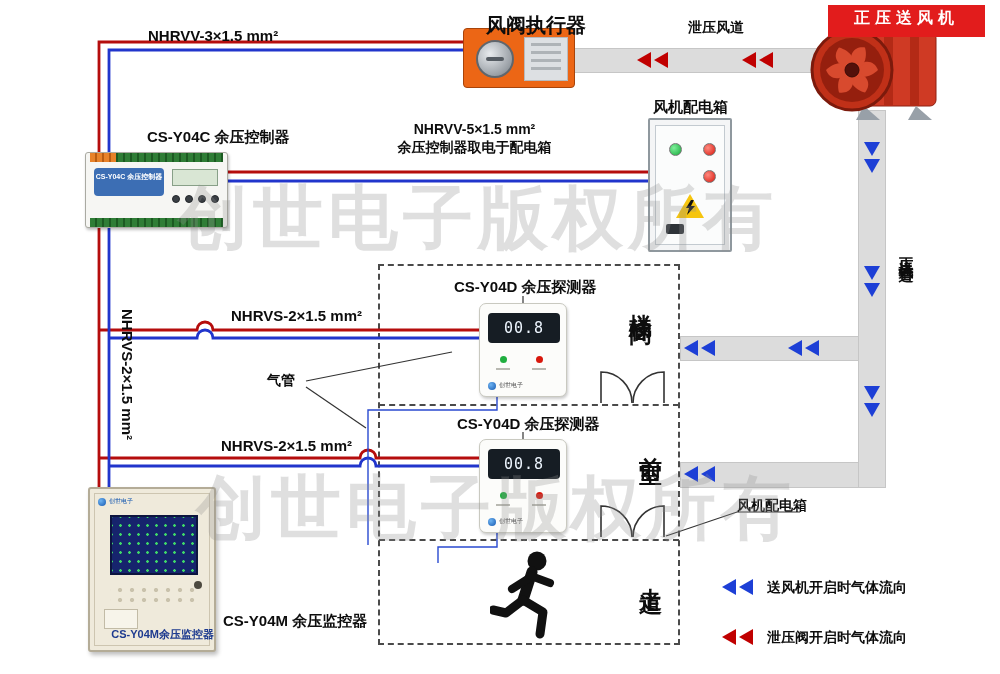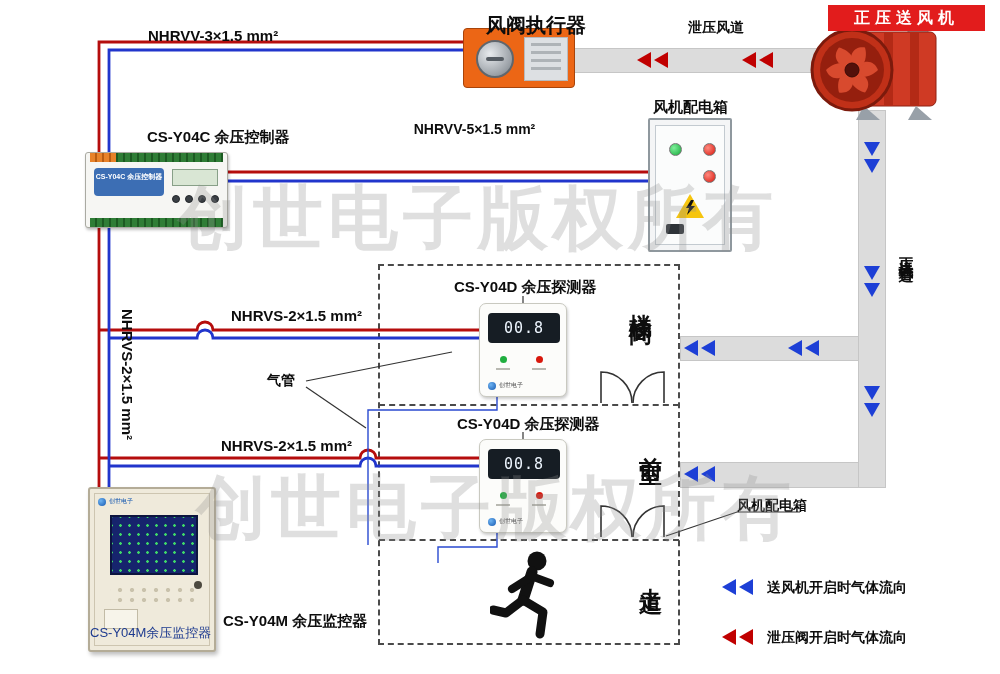--- a/index.html
+++ b/index.html
@@ -63,24 +63,24 @@
 
   
   .monitor { width:128px; height:165px; background:#efeadb; border:2px solid #b4ac97; border-radius:3px; box-shadow:2px 3px 4px rgba(0,0,0,.25); }
   .mon-frame { position:absolute; inset:4px; border:1px solid #cdc5b0; }
   .mon-screen { position:absolute; left:20px; top:26px; width:88px; height:60px; background:#16246d; border:2px solid #0c143f;
                 background-image:radial-gradient(#3fd968 1px, transparent 1.6px); background-size:9px 9px; background-position:4px 4px; }
   .mon-keys { position:absolute; left:20px; top:94px; width:88px; height:20px;
               background-image:radial-gradient(#c9c2ac 2px, transparent 2.6px); background-size:12px 10px; background-position:4px 2px; }
   .mon-plate { position:absolute; left:14px; top:120px; width:34px; height:20px; background:#f7f4ea; border:1px solid #c2bba6; }
   .mon-lock { position:absolute; left:104px; top:92px; width:8px; height:8px; border-radius:50%; background:#4d4a40; }
-  .mon-label { position:absolute; left:0; right:0; bottom:8px; text-align:left; font-size:13px; font-weight:normal; color:#1d3a8f; }
+  .mon-label { position:absolute; left:0; right:0; bottom:8px; text-align:right; font-size:11px; font-weight:bold; color:#1d3a8f; }
   .mon-brand { position:absolute; left:8px; top:8px; display:flex; gap:3px; align-items:center; font-size:6px; color:#1558b0; }
 
-  .fan-title { position:absolute; left:828px; top:5px; width:157px; height:26px; line-height:26px; background:#e21c1c; color:#fff;
+  .fan-title { position:absolute; left:828px; top:5px; width:157px; height:32px; line-height:26px; background:#e21c1c; color:#fff;
                font-weight:bold; font-size:16px; text-align:center; letter-spacing:5px; z-index:6; }
 
   .power-lbl { position:absolute; left:382px; top:121px; width:185px; text-align:center; font-weight:bold; font-size:14px; color:#0d0d0d; z-index:6; }
   .power-lbl div { line-height:1.25; }
 </style>
 </head>
 <body>
 
 <div id="canvas">
 
@@ -277,20 +277,21 @@
   </svg>
 
   <div class="lbl" style="left:148px; top:27px; font-size:15px;">NHRVV-3×1.5 mm²</div>
   <div class="lbl" style="left:486px; top:12px; font-size:20px;">风阀执行器</div>
   <div class="lbl" style="left:688px; top:19px; font-size:14px;">泄压风道</div>
   <div class="lbl" style="left:653px; top:98px; font-size:15px;">风机配电箱</div>
   <div class="lbl" style="left:147px; top:128px; font-size:15px;">CS-Y04C 余压控制器</div>
 
   <div class="power-lbl">
     <div>NHRVV-5×1.5 mm²</div>
+    <div>余压控制器取电于配电箱</div>
   </div>
 
   <div class="lbl" style="left:231px; top:307px; font-size:15px;">NHRVS-2×1.5 mm²</div>
   <div class="lbl" style="left:221px; top:437px; font-size:15px;">NHRVS-2×1.5 mm²</div>
   <div class="lbl" style="left:267px; top:372px; font-size:14px;">气管</div>
 
   <div class="lbl" style="left:454px; top:278px; font-size:15px;">CS-Y04D 余压探测器</div>
   <div class="lbl" style="left:457px; top:415px; font-size:15px;">CS-Y04D 余压探测器</div>
 
   <div class="lbl vtext" style="left:896px; top:246px; font-size:15px; letter-spacing:2px;">正压送风管道</div>

